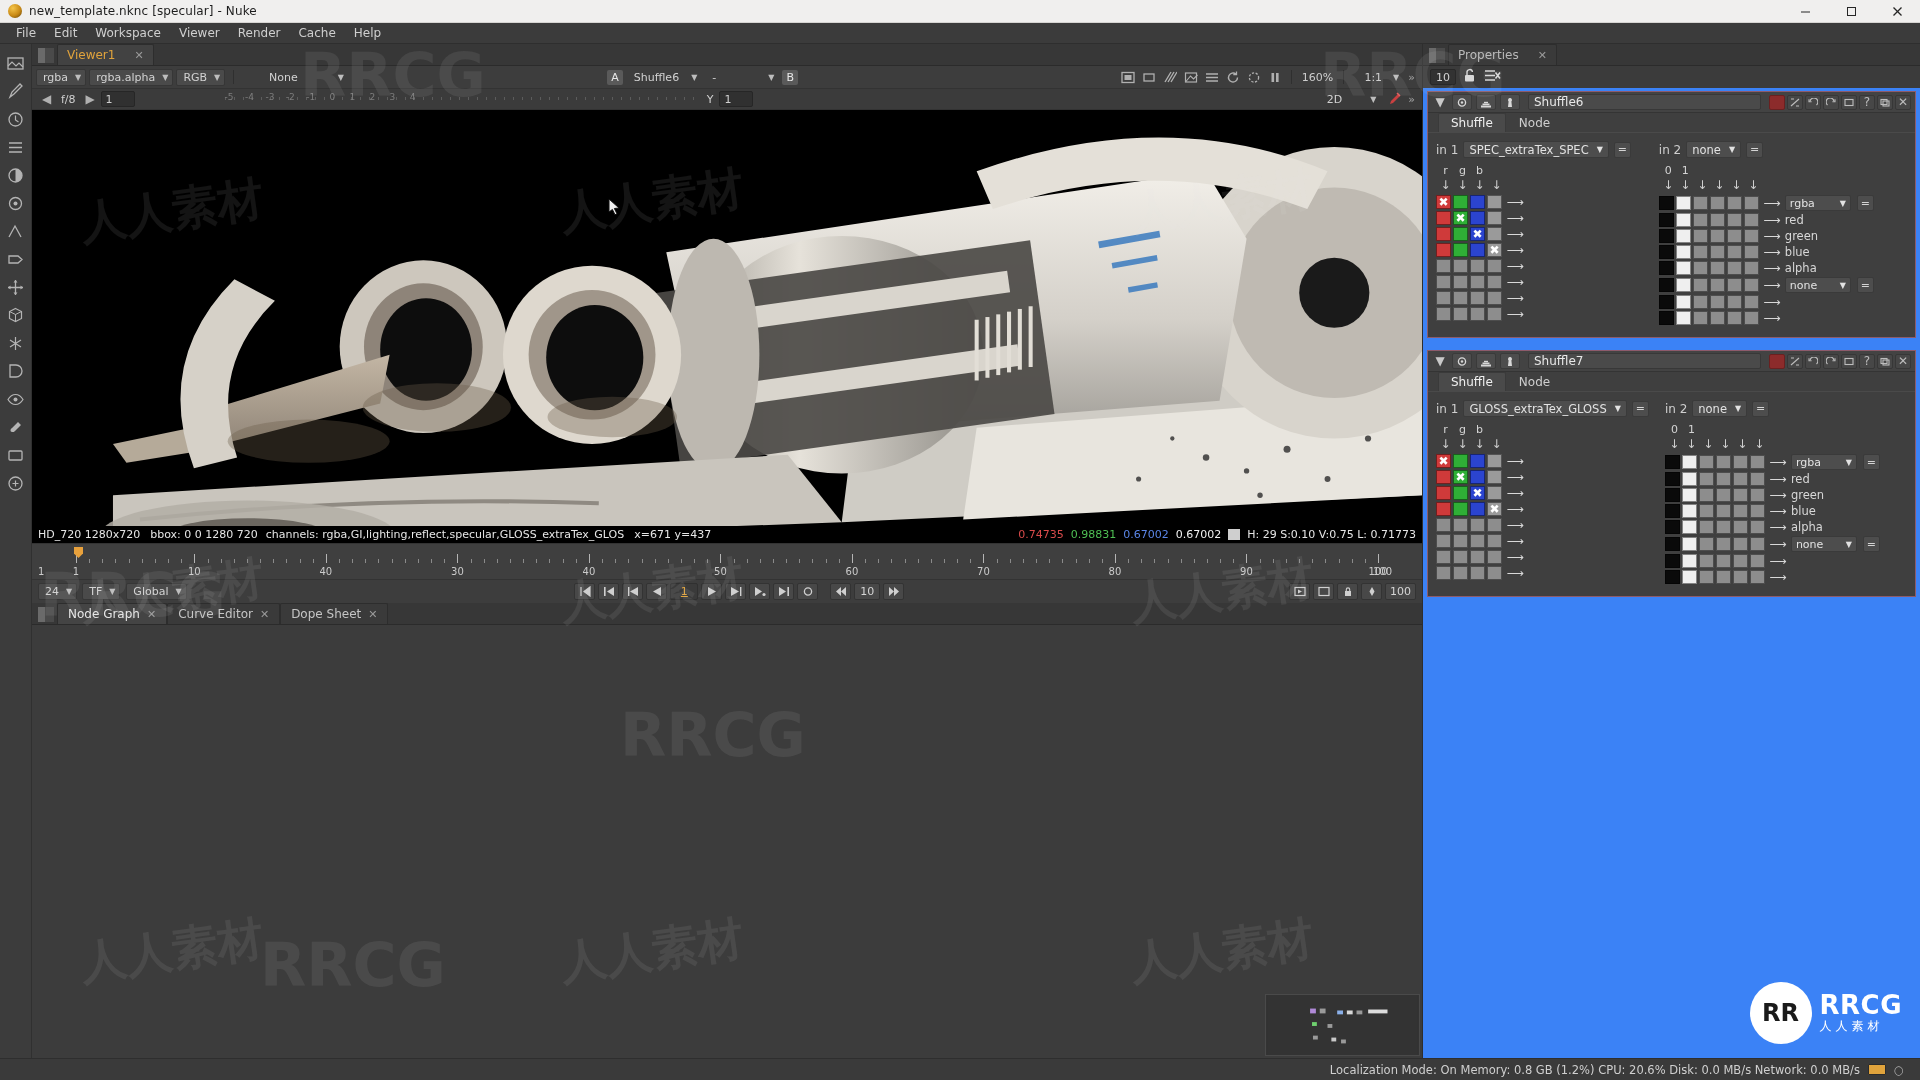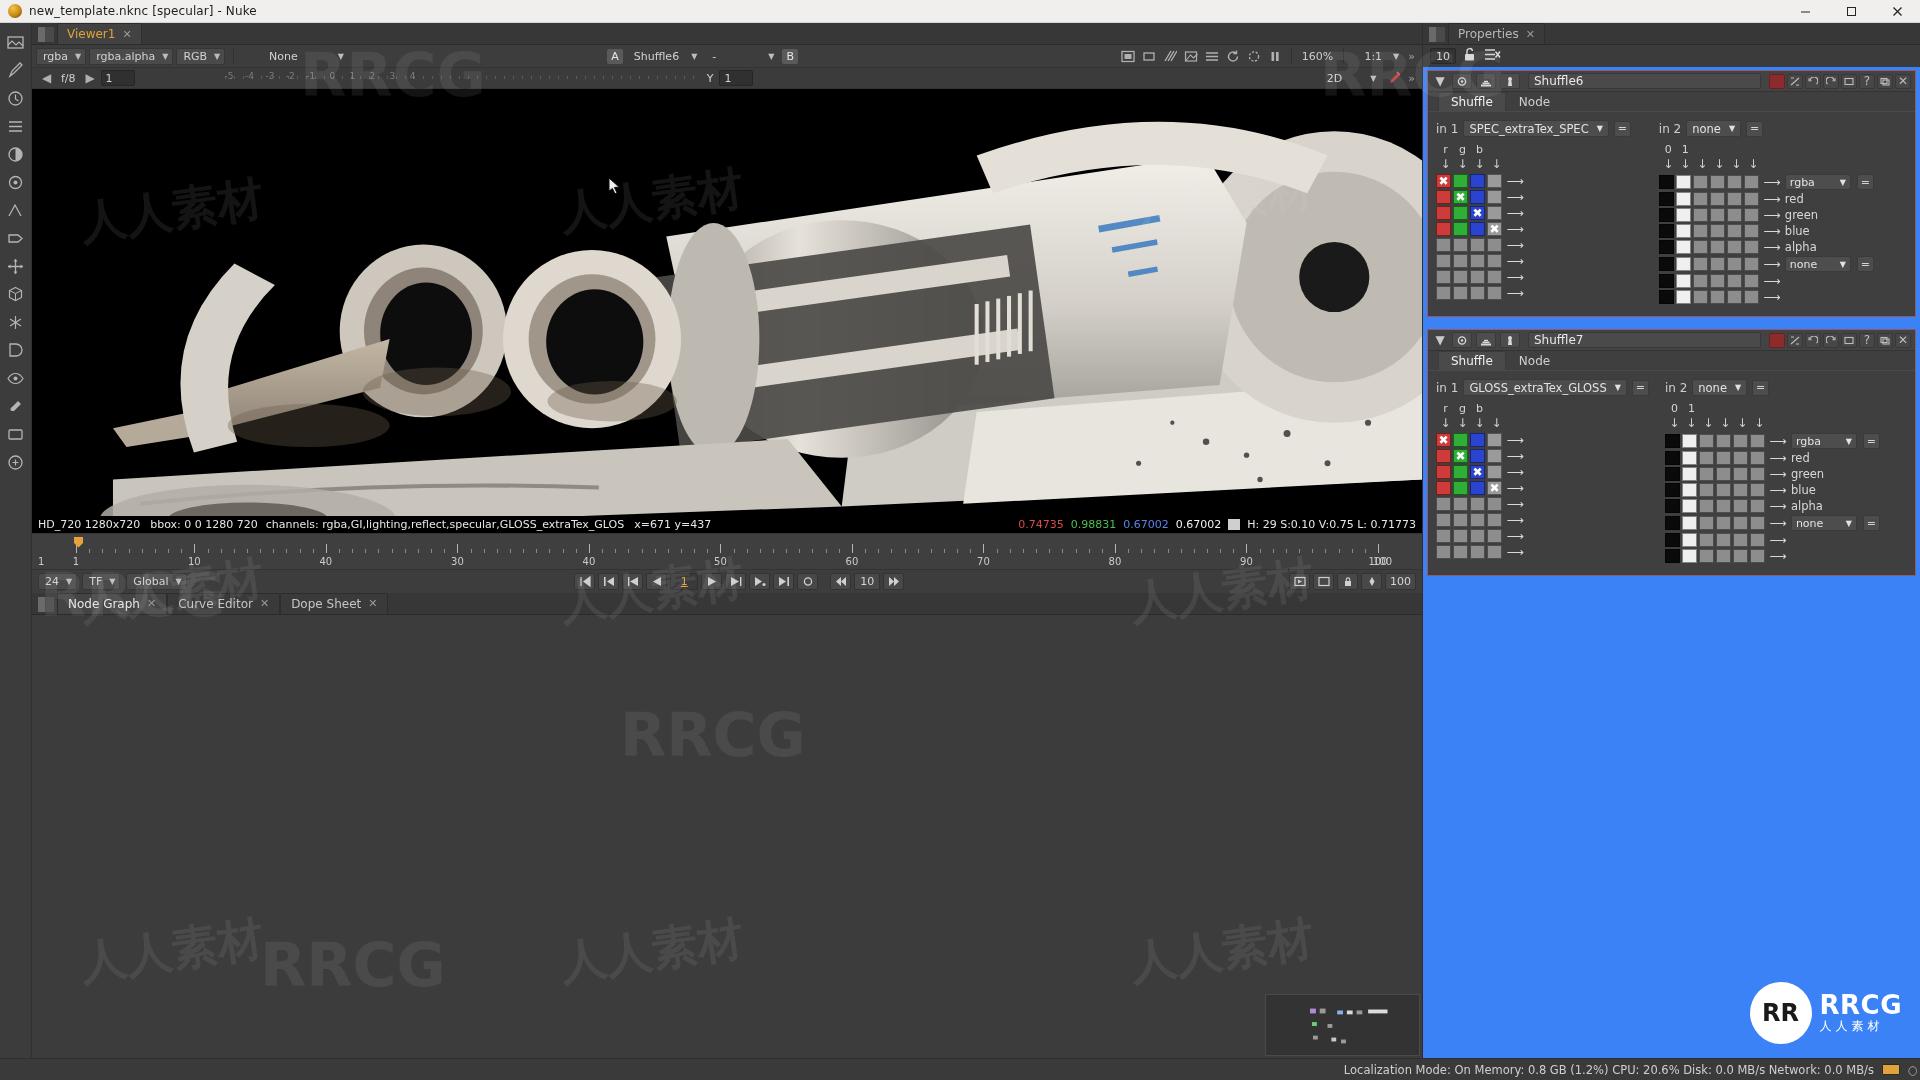--- a/index.html
+++ b/index.html
@@ -55,21 +55,21 @@
   .center { flex:1; display:flex; flex-direction:column; min-width:0; }
 
   
   .panel-tabs {
     height:22px; background:#373737; display:flex; align-items:flex-end;
     flex:none; padding-left:4px; border-bottom:1px solid #2b2b2b;
   }
   .grip { width:16px; height:15px; margin:0 3px 2px 2px;
     background:linear-gradient(90deg,#6a6a6a 0 42%, #4a4a4a 42% 100%); flex:none; }
   .ptab {
-    height:21px; display:flex; align-items:center; gap:7px;
+    height:21px; display:flex; align-items:center; gap:19px;
     padding:0 9px; background:#424242; border:1px solid #2d2d2d; border-bottom:none;
     border-radius:2px 2px 0 0; color:#e0a33c; font-size:12px;
   }
   .ptab .x { color:#9a9a9a; font-size:11px; }
   .ptab.inactive { background:#3a3a3a; color:#b8b8b8; }
 
   
   .vtoolbar {
     height:23px; background:#3d3d3d; display:flex; align-items:center;
     flex:none; padding:0 4px; gap:0; border-bottom:1px solid #333;
@@ -243,21 +243,21 @@
   .outlab { font-size:11.5px; color:#d8d8d8; white-space:nowrap; }
   .outsel {
     height:16px; background:#4d4d4d; border:1px solid #3a3a3a; border-radius:2px;
     display:flex; align-items:center; padding:0 4px; color:#e2e2e2; font-size:11px;
     min-width:66px; justify-content:space-between;
   }
 
   
   .statusbar {
     height:22px; background:#3a3a3a; flex:none; display:flex; align-items:center;
-    justify-content:flex-end; padding-right:2px; gap:8px;
+    justify-content:flex-end; padding-right:16px; gap:8px;
     font-size:11.5px; color:#cfcfcf; border-top:1px solid #2e2e2e;
   }
   .pill { width:18px; height:11px; background:#e0a33c; border:1px solid #2b2b2b; border-radius:1px; }
 
   
   .wm { position:absolute; pointer-events:none; color:rgba(235,235,235,.085);
         font-weight:bold; white-space:nowrap; }
   .wm.cn { font-family:"DejaVu Sans", sans-serif; }
   .logo {
     position:absolute; right:18px; bottom:36px; display:flex; align-items:center; gap:8px;
@@ -292,20 +292,29 @@
       </div>
       <div class="win-btn">
         <svg width="11" height="11" viewBox="0 0 11 11">
             <line x1="1.5" y1="1.5" x2="9.5" y2="9.5" stroke="#262626" stroke-width="1.2"></line>
             <line x1="9.5" y1="1.5" x2="1.5" y2="9.5" stroke="#262626" stroke-width="1.2"></line>
           </svg>
       </div>
     </div>
   </div>
 
+  <div class="menubar">
+    <div class="menu-item">File</div>
+    <div class="menu-item">Edit</div>
+    <div class="menu-item">Workspace</div>
+    <div class="menu-item">Viewer</div>
+    <div class="menu-item">Render</div>
+    <div class="menu-item">Cache</div>
+    <div class="menu-item">Help</div>
+  </div>
 
   <div class="body-row">
 
     <div class="rail">
       <div class="rail-ico">
         <svg width="17" height="17" viewBox="0 0 17 17">
             <rect x="1" y="3" width="15" height="11" fill="none" stroke="#b4b4b4" stroke-width="1.3"></rect>
             <path d="M1 11l4-4 4 4 3-3 4 4" fill="none" stroke="#b4b4b4" stroke-width="1.2"></path>
           </svg>
       </div>

